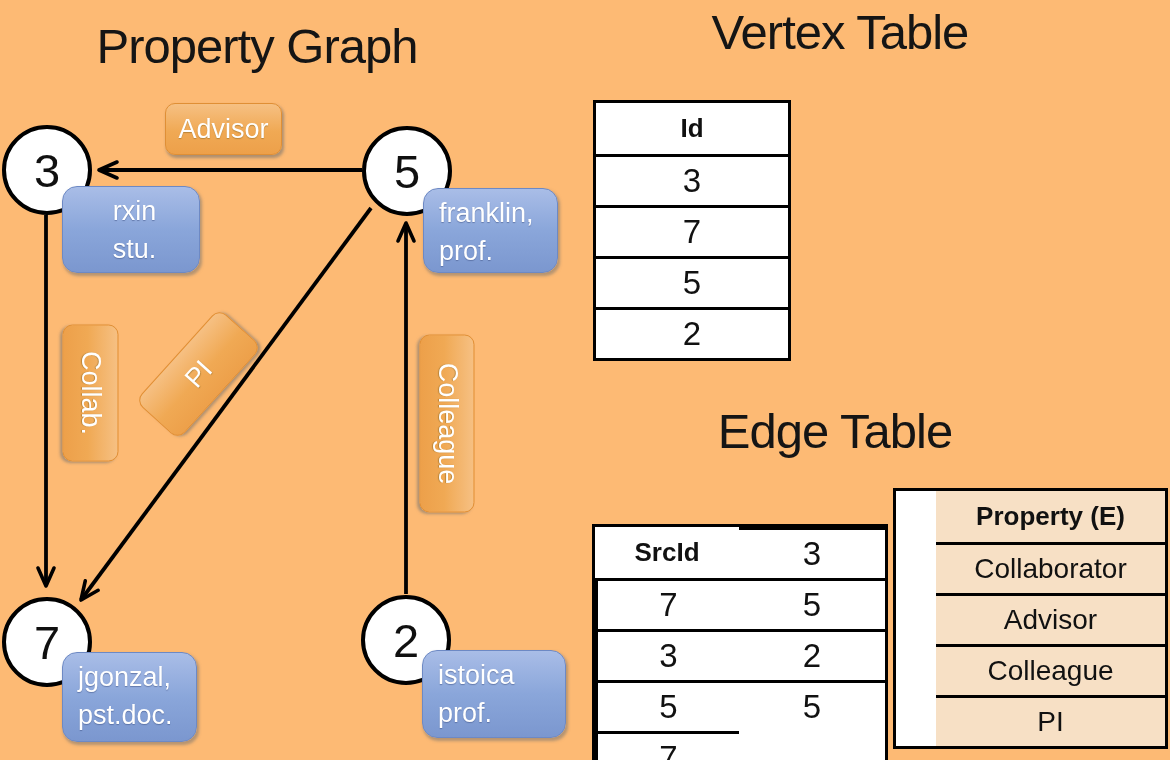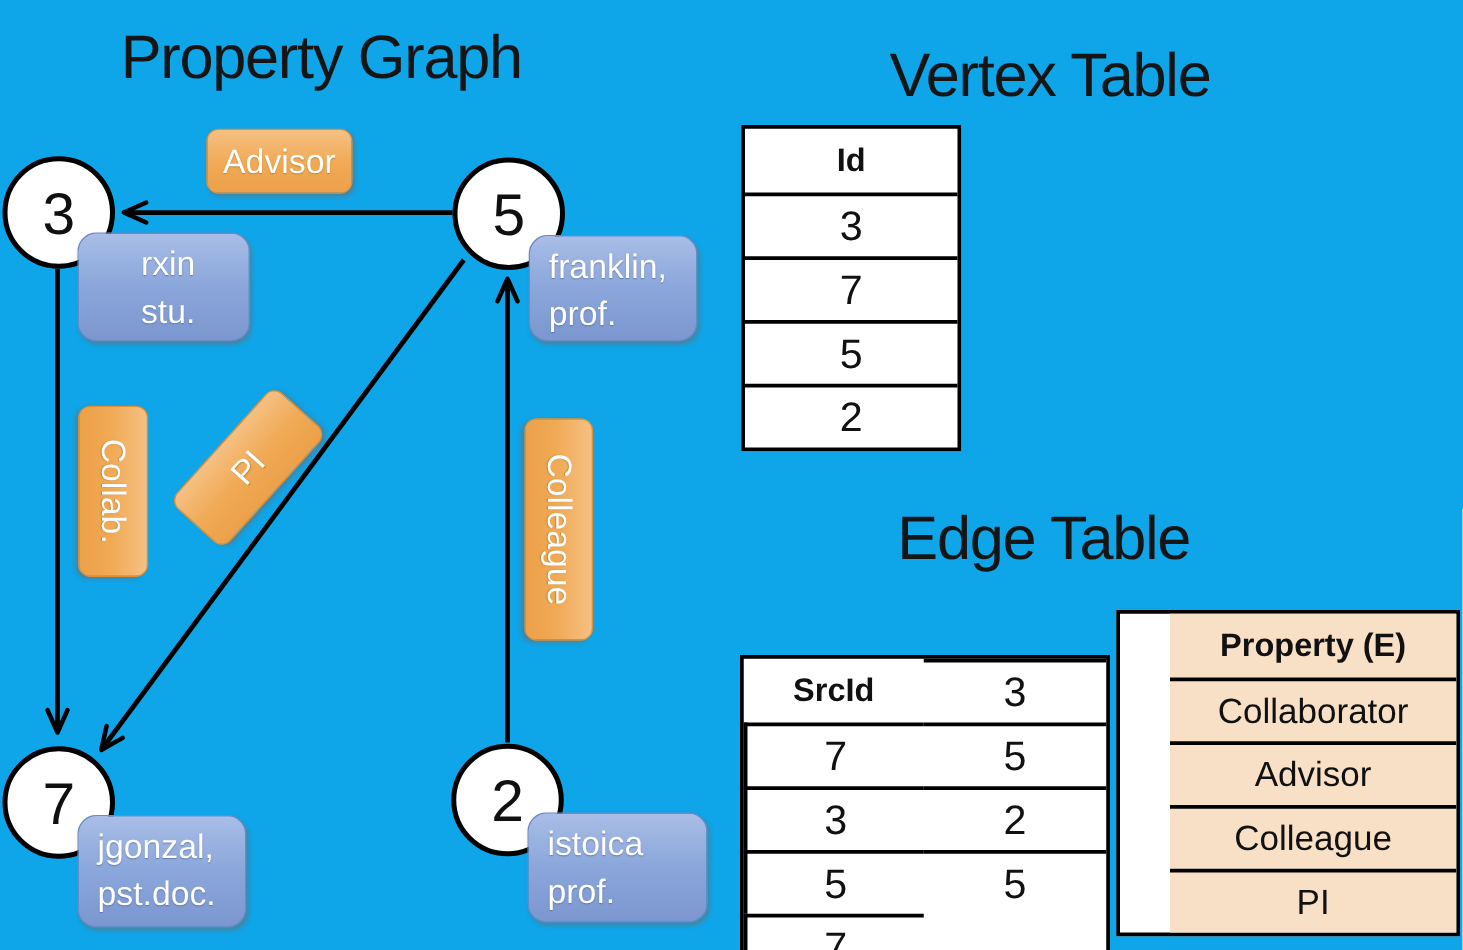--- a/index.html
+++ b/index.html
@@ -3,21 +3,21 @@
 <meta charset="utf-8">
 <style>
   * { margin: 0; padding: 0; box-sizing: border-box; }
   html, body { background: #ffffff; }
   body { font-family: "Liberation Sans", sans-serif; color: #111; }
 
   .slide {
     position: relative;
     width: 1170px;
     height: 760px;
-    background: #0ea5e9;
+    background: #fdba74;
     overflow: hidden;
   }
 
   .big-title {
     position: absolute;
     text-align: center;
     font-size: 49px;
     font-weight: 400;
     letter-spacing: -1px;
     color: #151515;
@@ -139,23 +139,23 @@
   </div>
   <div class="vprop" style="left:62px; top:652px; width:135px; height:90px;">
     <div>jgonzal,</div>
     <div>pst.doc.</div>
   </div>
   <div class="vprop" style="left:422px; top:650px; width:144px; height:88px;">
     <div>istoica</div>
     <div>prof.</div>
   </div>
 
-  <div class="big-title" style="left:640px; top:33px; width:400px;">Vertex Table</div>
+  <div class="big-title" style="left:640px; top:4px; width:400px;">Vertex Table</div>
 
-  <div class="coltable" style="left:593px; top:100px; width:176px;">
+  <div class="coltable" style="left:593px; top:100px; width:198px;">
     <div class="cell hdr">Id</div>
     <div class="cell num">3</div>
     <div class="cell num">7</div>
     <div class="cell num">5</div>
     <div class="cell num">2</div>
   </div>
 
 
   <div class="big-title" style="left:635px; top:403px; width:400px;">Edge Table</div>
 

